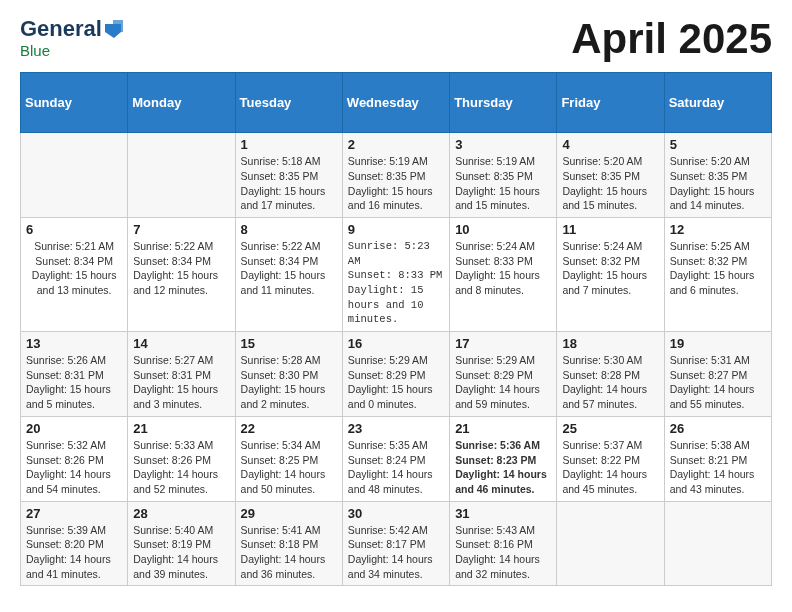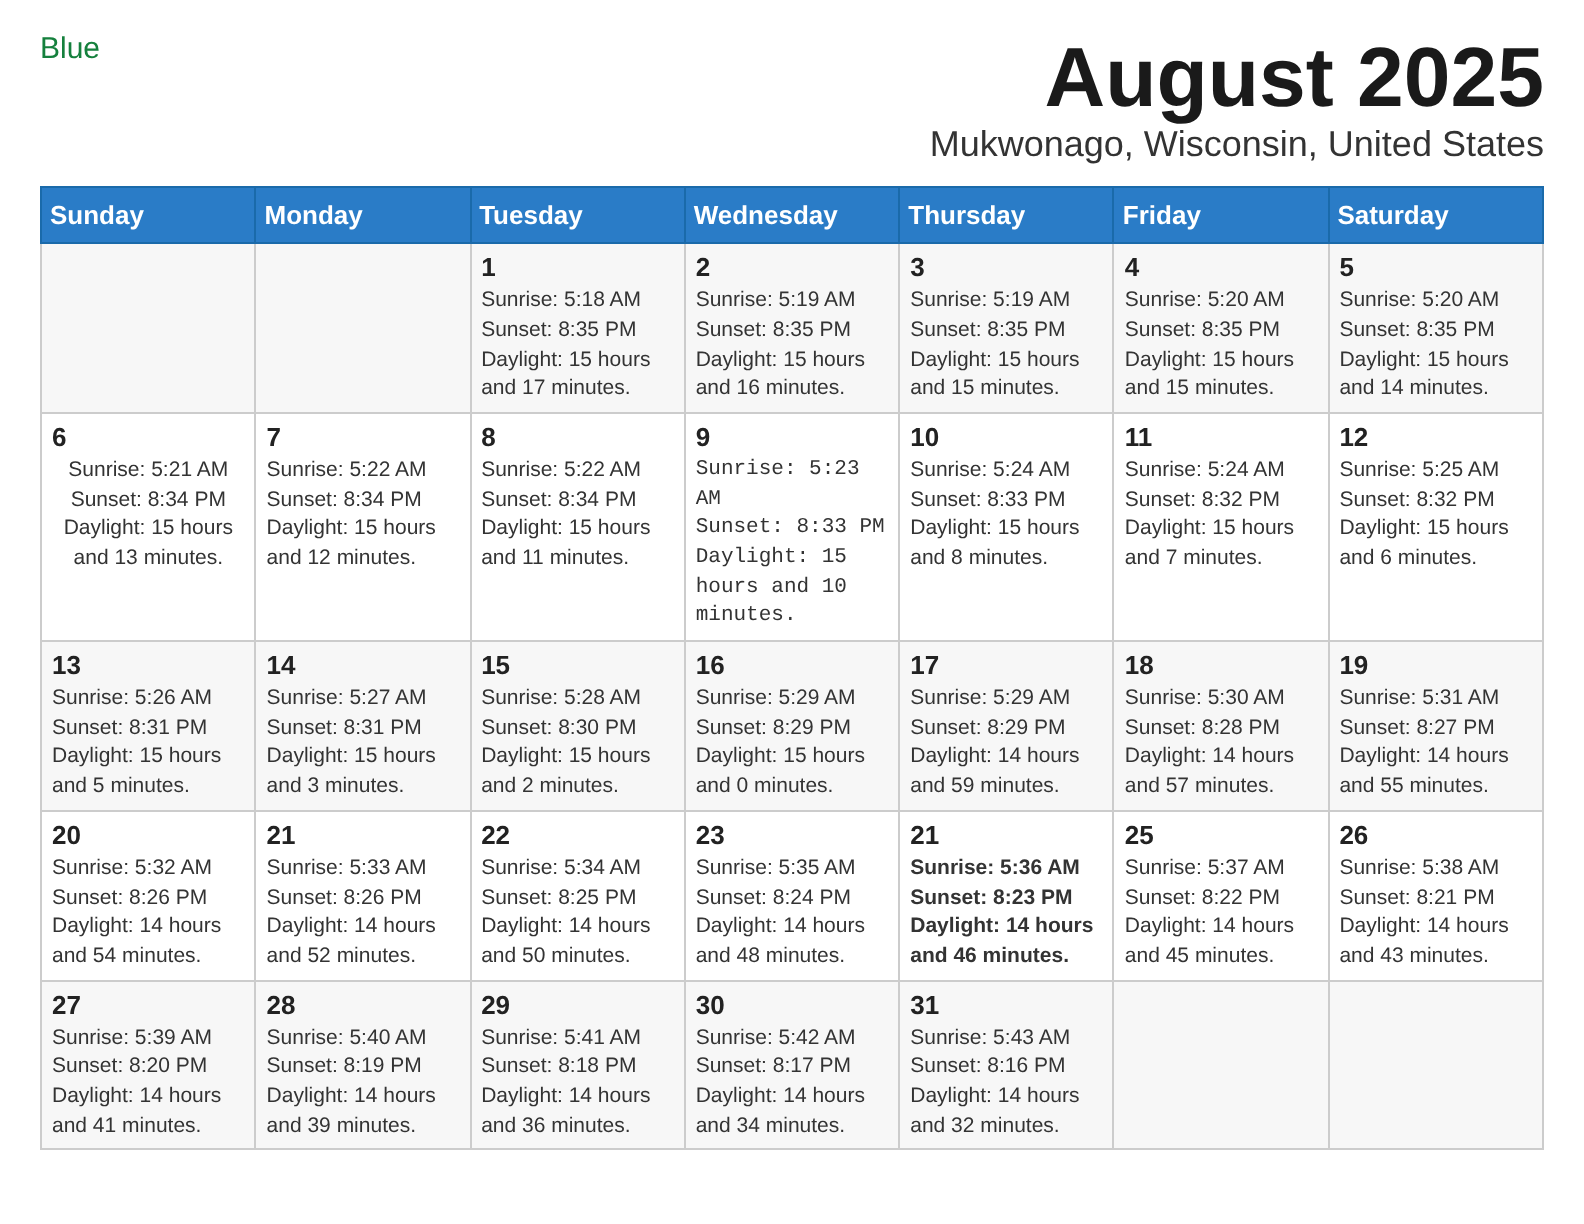--- a/index.html
+++ b/index.html
@@ -43,21 +43,21 @@
     table {
       width: 100%;
       border-collapse: collapse;
       table-layout: fixed;
     }
     thead tr th {
       background-color: #2a7cc7;
       color: #fff;
       font-size: 13px;
       font-weight: bold;
-      padding: 6px 4px;
+      padding: 22px 4px;
       text-align: left;
       border: 1px solid #1a6aaa;
     }
     tbody tr td {
       border: 1px solid #ccc;
       vertical-align: top;
       padding: 4px 5px;
       font-size: 11px;
       color: #222;
       height: 80px;
@@ -76,27 +76,36 @@
       font-size: 10.5px;
       line-height: 1.4;
       color: #333;
     }
   </style>
 </head>
 <body>
 
 <div class="header">
   <div class="logo">
+    <div class="logo-row">
+      <div style="display:flex; align-items:center;">
+        <span style="font-size:22px; font-weight:bold; color:#1a3a5c;">General</span>
+        <svg width="22" height="22" viewBox="0 0 22 22" style="margin-left:1px;">
+          <polygon points="2,6 18,6 18,14 11,20 2,14" fill="#2a7cc7"></polygon>
+          <polygon points="10,2 20,2 20,14 10,14" fill="#2a7cc7" opacity="0.7"></polygon>
+
+        </svg>
+      </div>
+    </div>
     <div>
       <span style="font-size:15px; font-weight:normal; color:#15803d;">Blue</span>
     </div>
   </div>
   <div class="title-block">
-    <h1>August 2025</h1>
-    <h2>Mukwonago, Wisconsin, United States</h2>
+    <h1>April 2025</h1>
   </div>
 </div>
 
 <table>
   <thead>
     <tr>
     <th>Sunday</th>
         <th>Monday</th>
         <th>Tuesday</th>
         <th>Wednesday</th>

